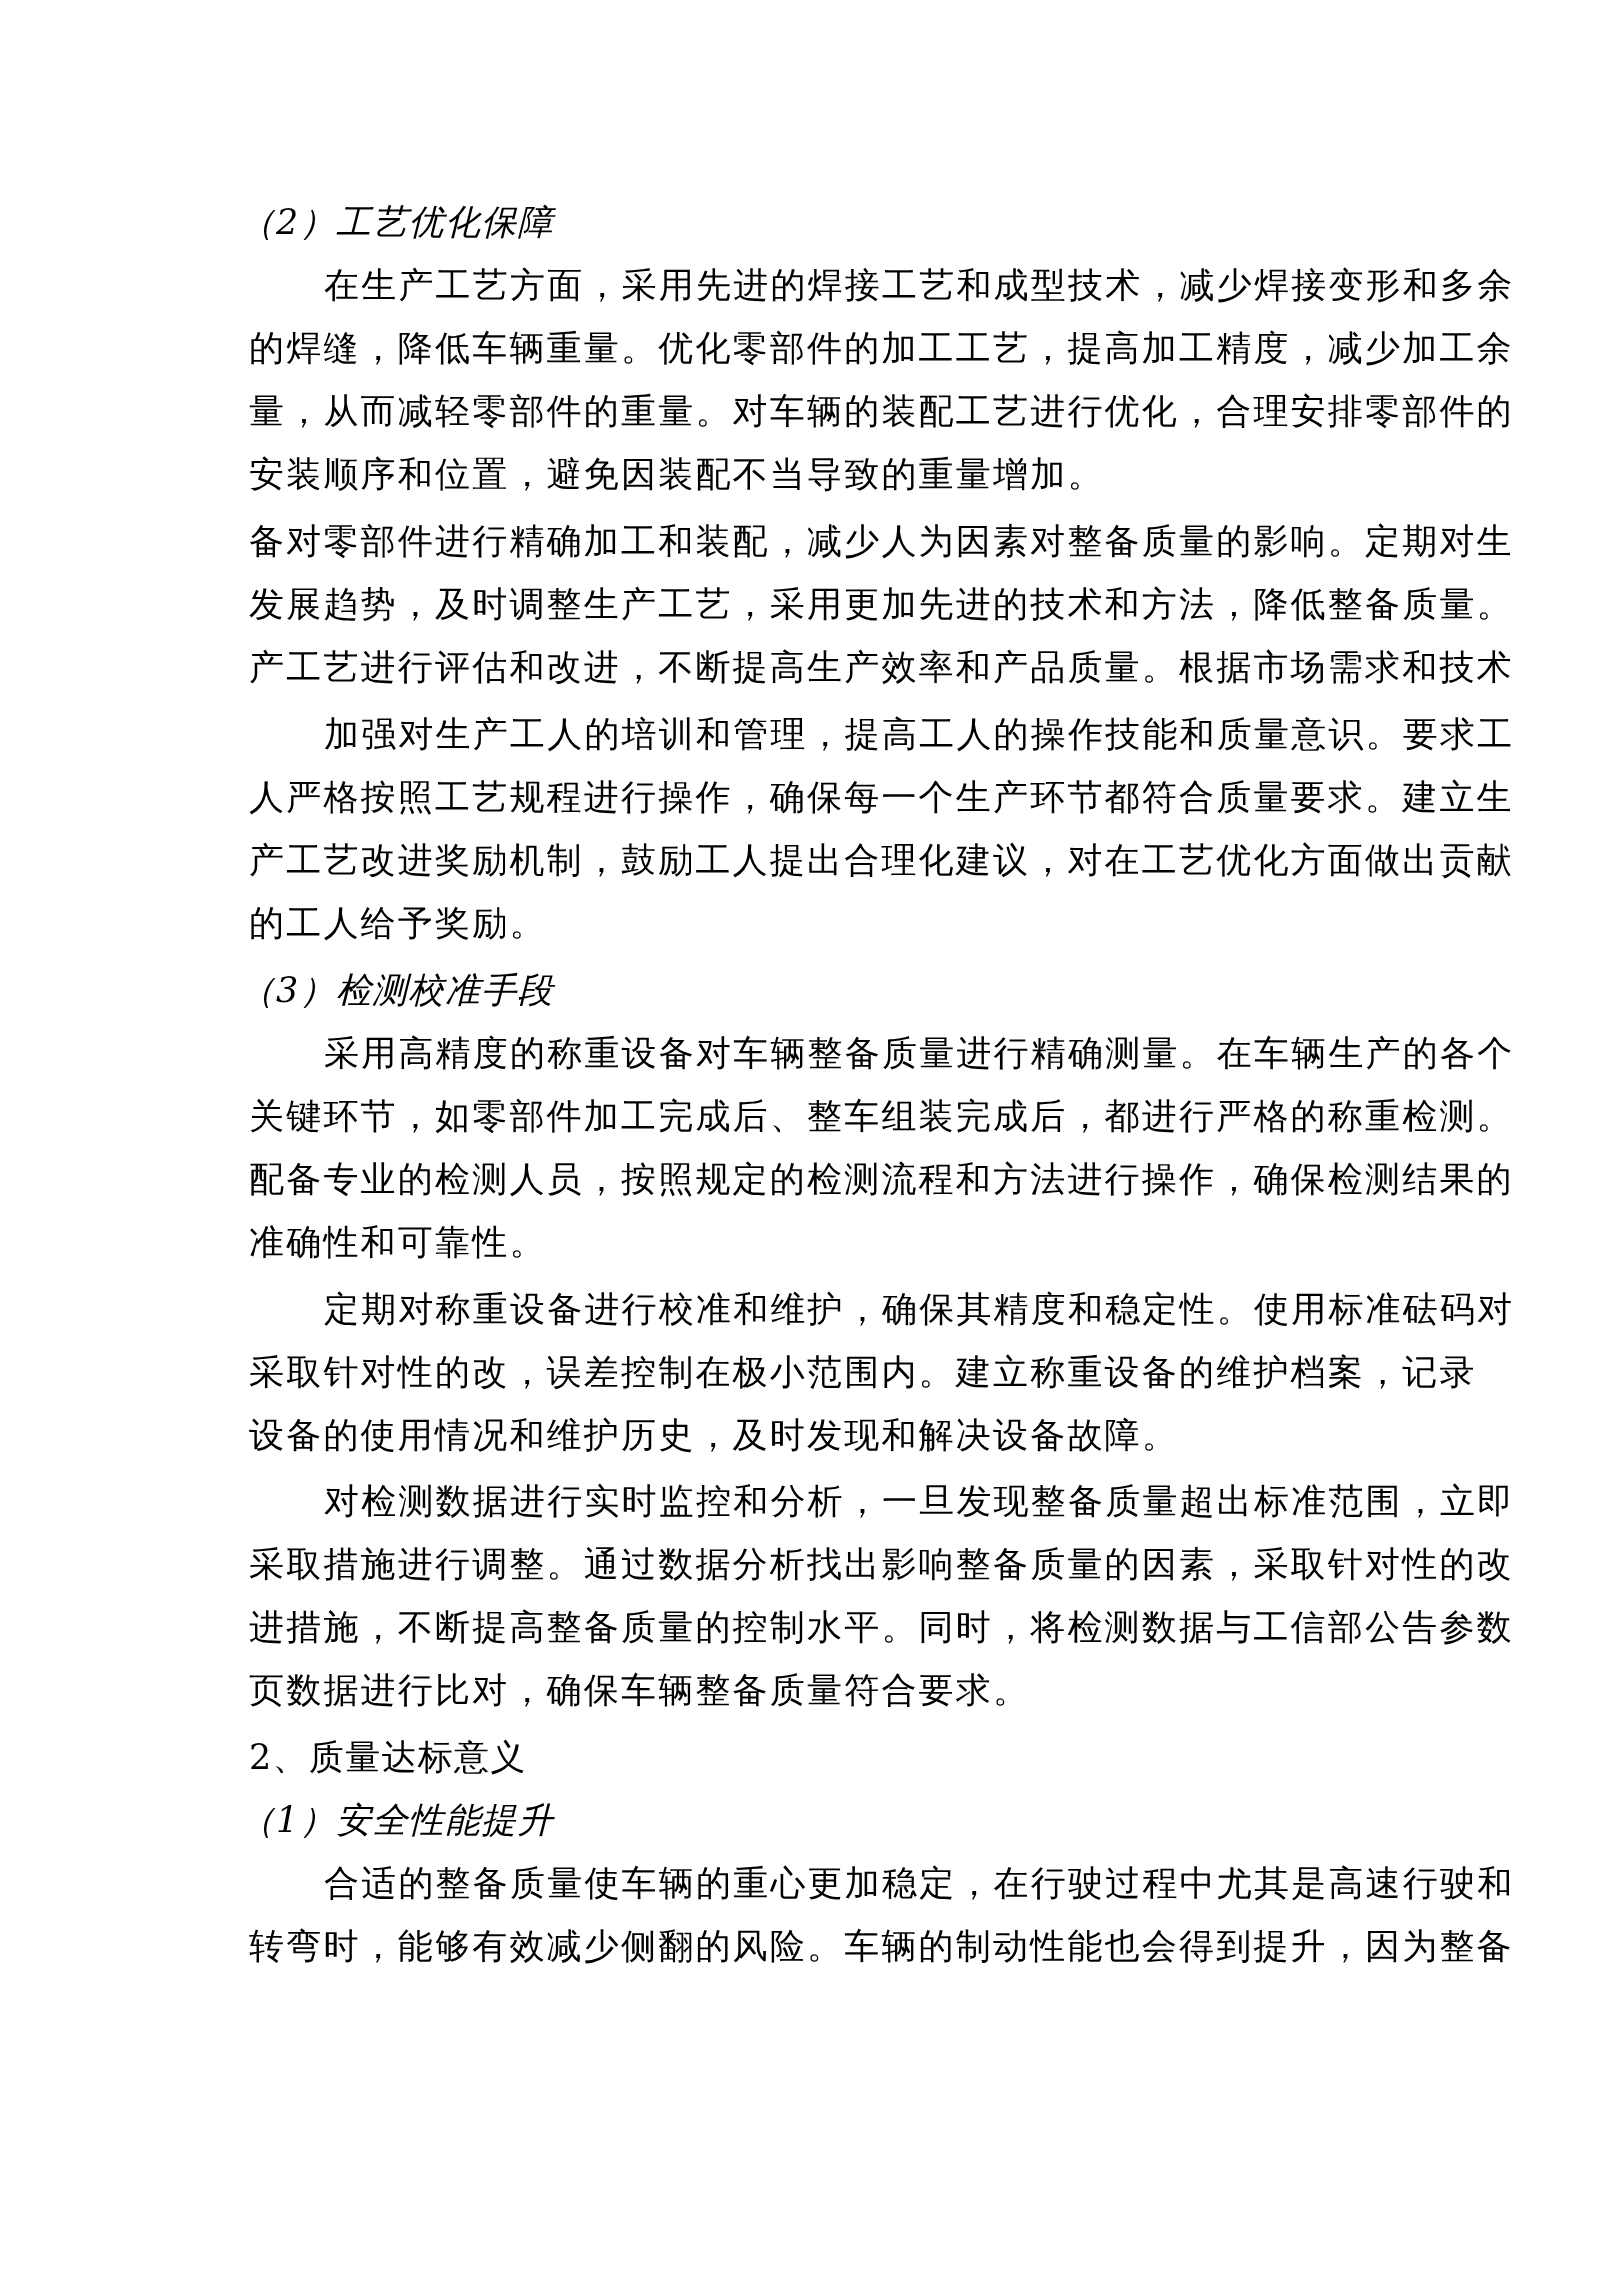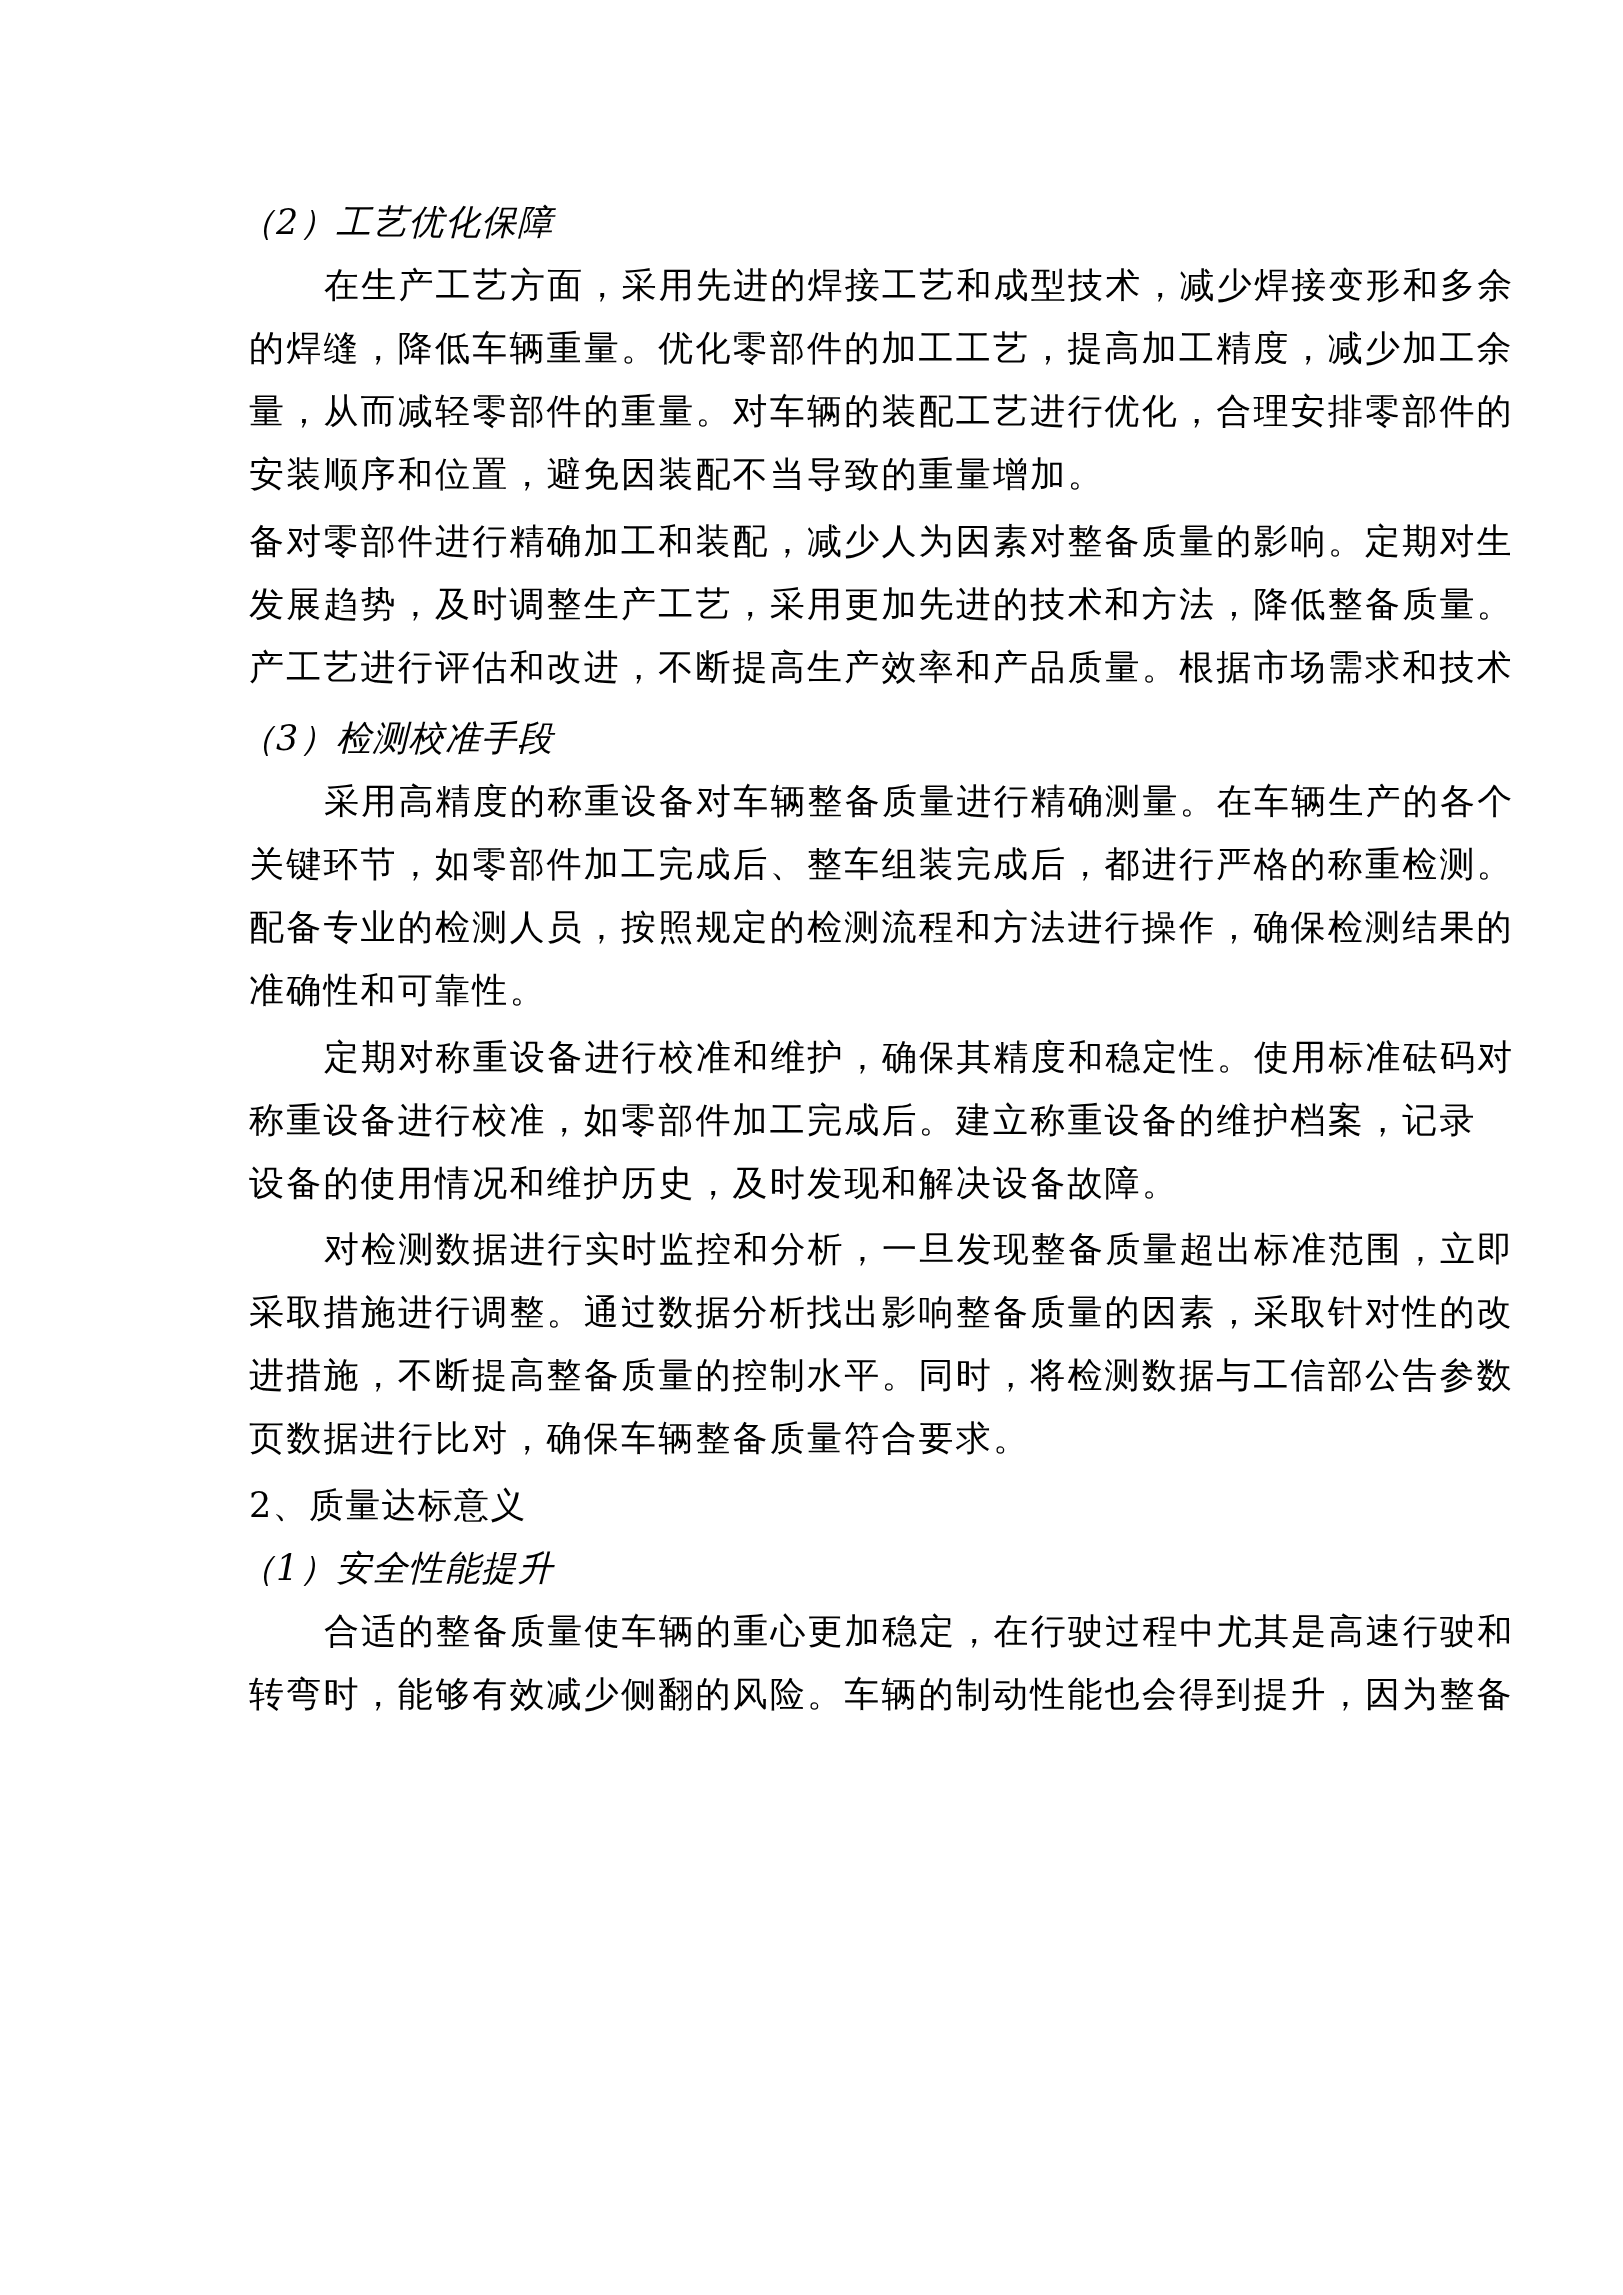--- a/index.html
+++ b/index.html
@@ -49,35 +49,41 @@
   </div>
   <div class="small-gap"></div>
 
   <div>
     <div class="line">备对零部件进行精确加工和装配，减少人为因素对整备质量的影响。定期对生</div>
     <div class="line">发展趋势，及时调整生产工艺，采用更加先进的技术和方法，降低整备质量。</div>
     <div class="line">产工艺进行评估和改进，不断提高生产效率和产品质量。根据市场需求和技术</div>
   </div>
   <div class="small-gap"></div>
 
+  <div>
+    <div class="line indent">加强对生产工人的培训和管理，提高工人的操作技能和质量意识。要求工</div>
+    <div class="line">人严格按照工艺规程进行操作，确保每一个生产环节都符合质量要求。建立生</div>
+    <div class="line">产工艺改进奖励机制，鼓励工人提出合理化建议，对在工艺优化方面做出贡献</div>
+    <div class="line">的工人给予奖励。</div>
+  </div>
   <div class="small-gap"></div>
 
   <div class="line heading sub">（3）检测校准手段</div>
 
   <div>
     <div class="line indent">采用高精度的称重设备对车辆整备质量进行精确测量。在车辆生产的各个</div>
     <div class="line">关键环节，如零部件加工完成后、整车组装完成后，都进行严格的称重检测。</div>
     <div class="line">配备专业的检测人员，按照规定的检测流程和方法进行操作，确保检测结果的</div>
     <div class="line">准确性和可靠性。</div>
   </div>
   <div class="small-gap"></div>
 
   <div>
     <div class="line indent">定期对称重设备进行校准和维护，确保其精度和稳定性。使用标准砝码对</div>
-    <div class="line">称重设备进行校准，如零部件加工完成后。建立称重设备的维护档案，记录</div>
+    <div class="line">采取针对性的改，误差控制在极小范围内。建立称重设备的维护档案，记录</div>
     <div class="line">设备的使用情况和维护历史，及时发现和解决设备故障。</div>
   </div>
   <div class="small-gap"></div>
 
   <div>
     <div class="line indent">对检测数据进行实时监控和分析，一旦发现整备质量超出标准范围，立即</div>
     <div class="line">采取措施进行调整。通过数据分析找出影响整备质量的因素，采取针对性的改</div>
     <div class="line">进措施，不断提高整备质量的控制水平。同时，将检测数据与工信部公告参数</div>
     <div class="line">页数据进行比对，确保车辆整备质量符合要求。</div>
   </div>

